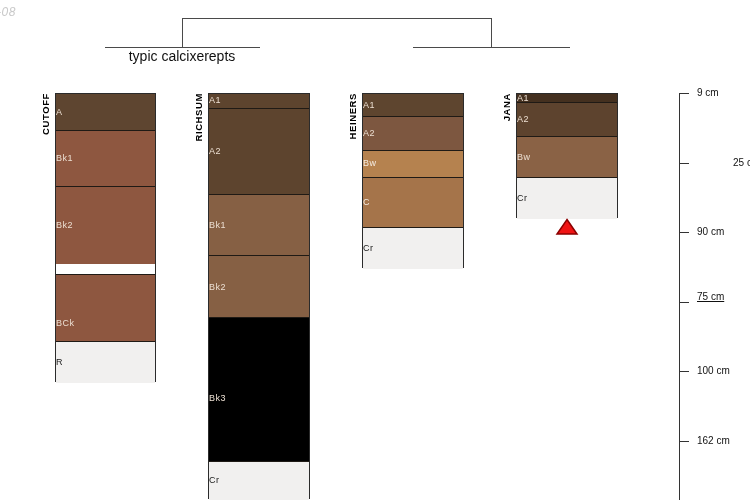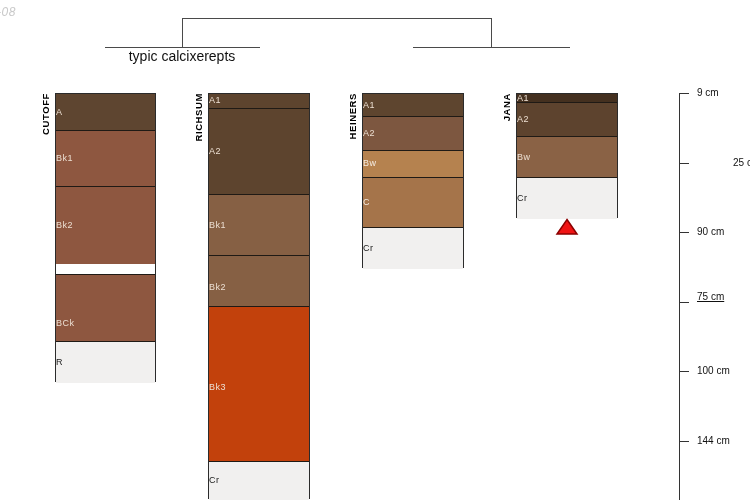--- a/index.html
+++ b/index.html
@@ -81,21 +81,21 @@
       </div>
       <div class="horizon" style="top: 13.9px; height: 86.18px; background: rgb(93, 68, 46); border-top: 1px solid rgb(31, 26, 21);">
         <span class="hlabel" style="color: rgb(236, 223, 210);">A2</span>
       </div>
       <div class="horizon" style="top: 100.08px; height: 61.16px; background: rgb(134, 96, 68); border-top: 1px solid rgb(31, 26, 21);">
         <span class="hlabel" style="color: rgb(236, 223, 210);">Bk1</span>
       </div>
       <div class="horizon" style="top: 161.24px; height: 63.94px; background: rgb(134, 96, 68); border-top: 1px solid rgb(31, 26, 21);">
         <span class="hlabel" style="color: rgb(236, 223, 210);">Bk2</span>
       </div>
-      <div class="horizon" style="top: 212px; height: 162px; background: #c2410c; border-top: 1px solid rgb(31, 26, 21);">
+      <div class="horizon" style="top: 223px; height: 162px; background: #000000; border-top: 1px solid rgb(31, 26, 21);">
         <span class="hlabel" style="color: rgb(236, 223, 210);">Bk3</span>
       </div>
       <div class="horizon" style="top: 366.96px; height: 38.92px; background: rgb(241, 240, 239); border-top: 1px solid rgb(31, 26, 21);">
         <span class="hlabel" style="color: rgb(26, 26, 26);">Cr</span>
       </div>
     </div>
     <div class="col-name" style="left: 193px; top: 93px;">RICHSUM</div>
     <div class="col" style="left: 362px; top: 93px; width: 102px; height: 175.14px;">
       <div class="horizon" style="top: 0px; height: 22.24px; background: rgb(94, 69, 47);">
         <span class="hlabel" style="color: rgb(236, 223, 210);">A1</span>
@@ -136,14 +136,14 @@
     <div class="tick-label" style="top: 87px;">9 cm</div>
     <div class="tick" style="top: 162.5px;"></div>
     <div class="tick-label" style="top: 156.5px; margin-left: 36px;">25 cm</div>
     <div class="tick" style="top: 232px;"></div>
     <div class="tick-label" style="top: 226px;">90 cm</div>
     <div class="tick" style="top: 301.5px;"></div>
     <div class="tick-label" style="top: 291px; text-decoration: underline;">75 cm</div>
     <div class="tick" style="top: 371px;"></div>
     <div class="tick-label" style="top: 365px;">100 cm</div>
     <div class="tick" style="top: 440.5px;"></div>
-    <div class="tick-label" style="top: 434.5px;">144 cm</div>
+    <div class="tick-label" style="top: 434.5px;">162 cm</div>
   </div>
 
 </body></html>

